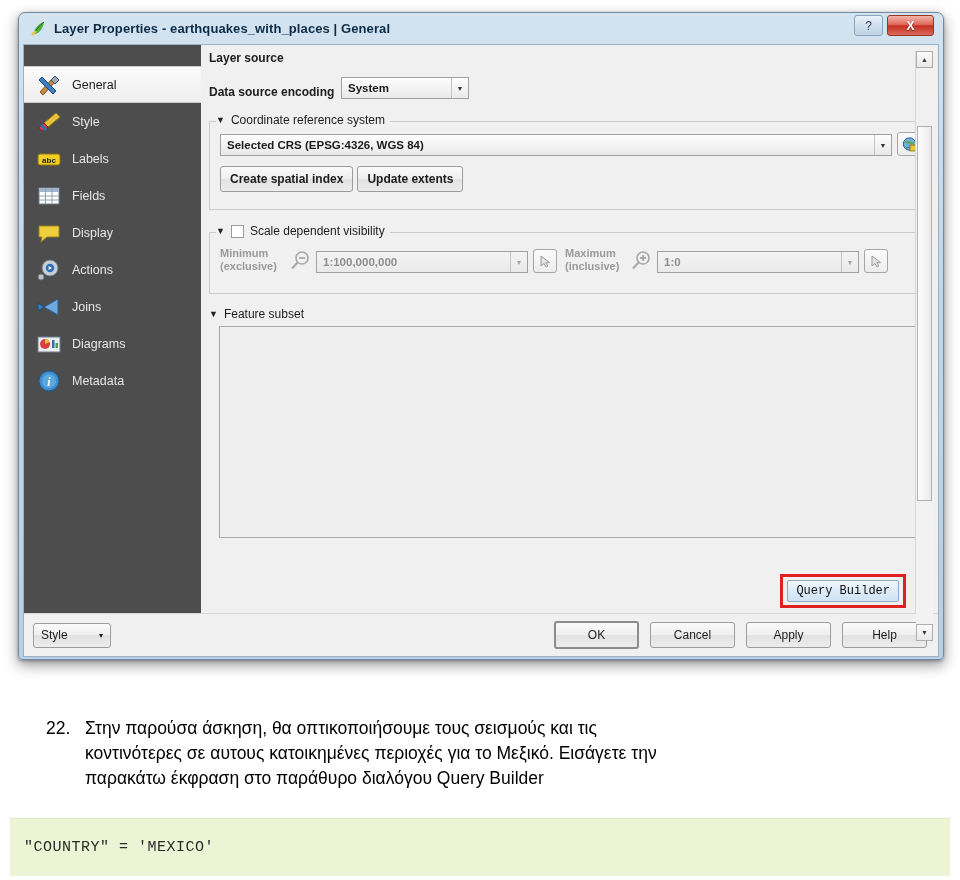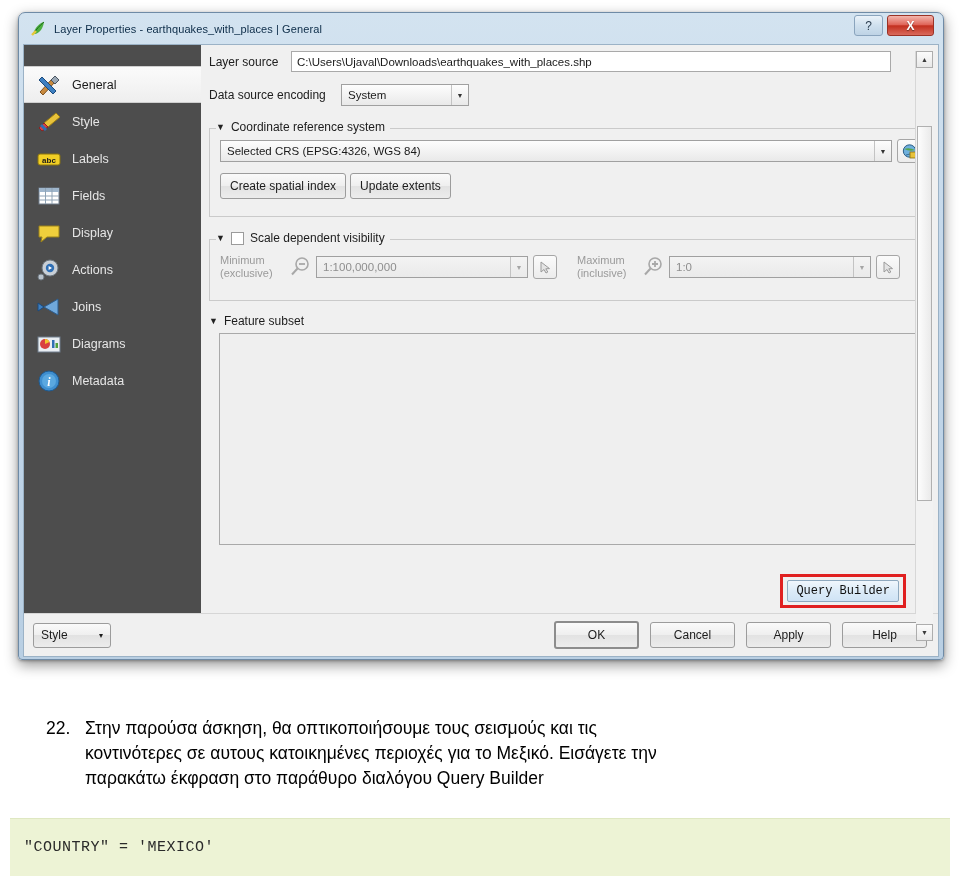--- a/index.html
+++ b/index.html
@@ -24,24 +24,25 @@
   }
   #titlebar {
     height: 31px;
     position: relative;
     display: flex;
     align-items: center;
     padding-left: 7px;
   }
   #title-icon { width: 17px; height: 17px; margin-right: 7px; flex: none; }
   #title-text {
-    font-size: 11px;
+    font-size: 13px;
     color: #0b2b47;
     letter-spacing: .1px;
     white-space: nowrap;
+    font-weight: bold;
   }
   .winbtn {
     position: absolute; top: 2px;
     height: 21px;
     border: 1px solid #8aa4bd;
     border-radius: 3px;
     display: flex; align-items: center; justify-content: center;
     font-size: 12px;
     color: #2c3e50;
     cursor: pointer;
@@ -96,21 +97,21 @@
   
   #content {
     flex: 1; min-width: 0;
     background: #f0f0f0;
     position: relative;
     padding: 6px 6px 0 8px;
     display: flex; flex-direction: column;
   }
   #scroll-pane { flex: 1; min-height: 0; position: relative; }
 
-  .row { display: flex; align-items: center; }
+  .row { display: flex; align-items: flex-end; font-weight: bold; }
   .lbl { font-size: 12px; color: #202020; }
   .lbl.dim { color: #9a9a9a; }
 
   .txtfield {
     background: #ffffff;
     border: 1px solid #a9a9a9;
     height: 21px;
     font-size: 11.5px;
     color: #1a1a1a;
     padding: 0 5px;
@@ -373,21 +374,20 @@
           </svg>
           <span>Metadata</span>
         </div>
       </div>
 
       <div id="content">
         <div id="scroll-pane">
 
           <div class="row" style="margin-top:0;">
             <span class="lbl" style="width:82px;">Layer source</span>
-            <div class="txtfield" style="width:600px;">C:\Users\Ujaval\Downloads\earthquakes_with_places.shp</div>
           </div>
 
           <div class="row" style="margin-top:12px;">
             <span class="lbl" style="width:132px;">Data source encoding</span>
             <div class="combo" style="width:128px;">
               <span class="val">System</span>
               <span class="arrow">▼</span>
             </div>
           </div>
 
@@ -437,21 +437,21 @@
               <div class="combo dim" style="width:212px; margin-left:4px;">
                 <span class="val">1:100,000,000</span>
                 <span class="arrow">▼</span>
               </div>
               <div class="iconbtn" style="margin-left:5px;">
                 <svg width="15" height="15" viewBox="0 0 15 15">
                   <path d="M3 2 L3 12 L6 9.5 L8 13 L9.8 12 L7.8 8.8 L11.5 8.6 Z" fill="#e4e4e4" stroke="#9a9a9a" stroke-width="1"></path>
                 </svg>
               </div>
 
-              <div style="width:64px; line-height:13px; margin-left:20px;">
+              <div style="width:64px; line-height:13px; margin-left:8px;">
                 <div class="lbl dim" style="font-size:11px;">Maximum</div>
                 <div class="lbl dim" style="font-size:11px;">(inclusive)</div>
               </div>
               <svg width="24" height="24" viewBox="0 0 24 24">
                 <circle cx="14" cy="9" r="6" fill="none" stroke="#a8a8a8" stroke-width="1.6"></circle>
                 <path d="M11 9 H17 M14 6 V12" stroke="#a8a8a8" stroke-width="1.8"></path>
                 <path d="M9.5 13.5 L4 19.5" stroke="#a8a8a8" stroke-width="2"></path>
               </svg>
               <div class="combo dim" style="width:202px; margin-left:4px;">
                 <span class="val">1:0</span>

